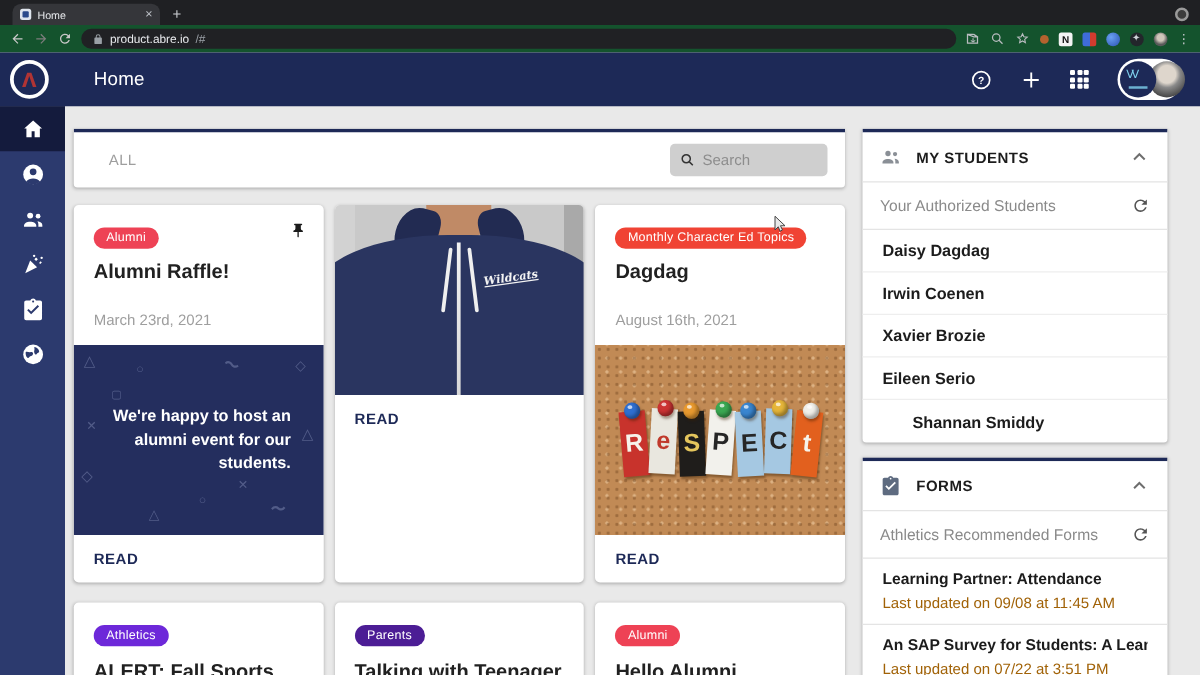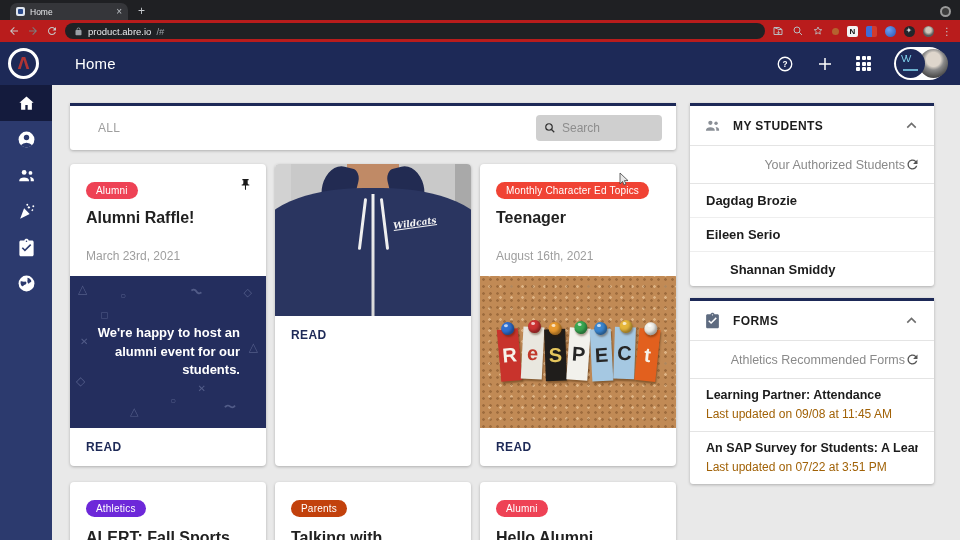--- a/index.html
+++ b/index.html
@@ -11,21 +11,21 @@
   .tab-bar { height:20px; background:#1f2023; display:flex; align-items:flex-end; position:relative; flex:0 0 auto; }
   .tab { width:118px; height:17px; background:#35363a; border-radius:7px 7px 0 0; margin-left:10px;
          display:flex; align-items:center; padding:0 6px; gap:5px; }
   .favicon { width:9px; height:9px; border-radius:2px; background:#dfe5ee; position:relative; flex:0 0 auto; }
   .favicon::after { content:""; position:absolute; inset:2px; background:#2b4a8b; border-radius:1px; }
   .tab-title { font-size:8.5px; color:#e8eaed; flex:1; }
   .tab-close { font-size:10px; color:#bdc1c6; line-height:1; }
   .new-tab { color:#c8cbcf; font-size:12px; margin:0 0 3px 10px; line-height:1; }
   .window-indicator { position:absolute; right:9px; top:6px; width:11px; height:11px; border-radius:50%;
          background:#3c3c3c; border:2px solid #9a9a9a; }
-  .toolbar { height:22px; background:#b91c1c; display:flex; align-items:center; padding:0 8px; gap:7px; flex:0 0 auto; }
+  .toolbar { height:22px; background:#14532d; display:flex; align-items:center; padding:0 8px; gap:7px; flex:0 0 auto; }
   .nav-ico { width:12px; height:12px; flex:0 0 auto; }
   .url-pill { flex:1; height:16px; background:#202124; border-radius:9px; display:flex; align-items:center;
               padding:0 9px; gap:5px; max-width:700px; }
   .url-host { font-size:9.5px; color:#e8eaed; }
   .url-path { font-size:9.5px; color:#9aa0a6; }
   .tb-right { display:flex; align-items:center; gap:8px; }
   .ext { width:11px; height:11px; border-radius:3px; display:inline-block; position:relative; }
   .ext-orange { width:7px; height:7px; border-radius:50%; background:#b5622e; }
   .ext-n { background:#f3f3f3; color:#111; font-size:8px; font-weight:bold; text-align:center; line-height:11px; border-radius:2px; }
   .ext-flag { background:linear-gradient(90deg,#3f6cd8 55%,#d23b2e 55%); border-radius:2px; }
@@ -54,21 +54,21 @@
   .av-photo { background:radial-gradient(circle at 50% 36%,#ded6cc 0 30%,#8a8a8a 45%,#4c4c4c 75%); margin-left:-6px; }
 
   
   .content { flex:1; display:flex; min-height:0; }
 
   .rail { width:52px; background:#2c3a6e; flex:0 0 auto; display:flex; flex-direction:column; }
   .rail-item { height:36px; display:flex; align-items:center; justify-content:center; }
   .rail-item.active { background:#141b3d; }
   .rail-item svg { width:19px; height:19px; }
 
-  .main { flex:1; padding:18px 14px 0 18px; min-width:0; }
+  .main { flex:1; padding:18px 14px 0 7px; min-width:0; }
   .filter-card { background:#fff; border-top:3px solid #1d2957; border-radius:0 0 3px 3px; height:47px;
                  box-shadow:0 1px 3px rgba(0,0,0,.25); display:flex; align-items:center; padding:0 14px 0 28px; margin-bottom:14px; }
   .filter-all { color:#9e9e9e; font-size:12px; letter-spacing:.3px; flex:1; }
   .search-pill { width:126px; height:26px; background:#cfcfcf; border-radius:4px; display:flex; align-items:center; padding:0 8px; gap:6px; }
   .search-pill svg { width:12px; height:12px; flex:0 0 auto; }
   .search-input { border:none; outline:none; background:transparent; width:80px; font-size:12px; color:#555;
                   font-family:"Liberation Sans",sans-serif; }
   .search-input::placeholder { color:#8d8d8d; }
 
   .posts { display:grid; grid-template-columns:repeat(3,1fr); gap:16px 9px; }
@@ -122,21 +122,21 @@
   .tile:nth-child(7){ transform:rotate(6deg); }
 
   
   .right { width:270px; flex:0 0 auto; padding:18px 26px 0 0; }
   .widget { background:#fff; border-top:3px solid #1d2957; border-radius:0 0 3px 3px; box-shadow:0 1px 3px rgba(0,0,0,.25); margin-bottom:12px; }
   .widget-head { height:40px; display:flex; align-items:center; padding:0 14px; gap:12px; border-bottom:1px solid #e4e4e4; }
   .widget-head svg { width:17px; height:17px; }
   .widget-title { font-size:12px; font-weight:bold; color:#1c1c1c; letter-spacing:.4px; flex:1; }
   .chev { width:14px; height:14px; }
   .widget-sub { height:38px; display:flex; align-items:center; padding:0 14px; border-bottom:1px solid #e4e4e4; }
-  .widget-sub span { font-size:12.5px; color:#8a8a8a; flex:1;text-align:right; }
+  .widget-sub span { font-size:12.5px; color:#8a8a8a; flex:1; }
   .refresh { width:15px; height:15px; }
   .student-row { height:34px; display:flex; align-items:center; padding:0 16px; border-bottom:1px solid #eee;
                  font-size:13px; font-weight:bold; color:#1c1c1c; }
   .student-row:last-child { border-bottom:none;padding-left:40px; }
   .form-row { padding:9px 16px 10px 16px; border-bottom:1px solid #e4e4e4; }
   .form-row:last-child { border-bottom:none; }
   .form-name { font-size:12.5px; font-weight:bold; color:#1c1c1c; white-space:nowrap; overflow:hidden; }
   .form-updated { font-size:12px; color:#a16207; margin-top:5px; }
 
   
@@ -328,21 +328,21 @@
             <span class="chest-logo">Wildcats</span>
           </div>
           <div class="post-read">
             <span class="read-label">READ</span>
           </div>
         </article>
 
         <article class="post">
           <div class="post-head">
             <span class="badge" style="background-color: rgb(240, 67, 52);">Monthly Character Ed Topics</span>
-            <h2 class="post-title">Teenager</h2>
+            <h2 class="post-title">Dagdag</h2>
             <div class="post-date">August 16th, 2021</div>
           </div>
           <div class="post-img cork">
             <div class="tiles">
               <span class="tile" style="background-color: rgb(200, 51, 44); color: rgb(246, 243, 234);">
                   <i class="pinhead" style="background-color: rgb(47, 111, 208);"></i>
                   <b>R</b>
                 </span>
               <span class="tile" style="background-color: rgb(233, 231, 223); color: rgb(192, 57, 43);">
                   <i class="pinhead" style="background-color: rgb(204, 51, 51);"></i>
@@ -378,21 +378,21 @@
         <article class="post post-stub">
           <div class="post-head">
             <span class="badge" style="background-color: #6d28d9;">Athletics</span>
             <h2 class="post-title">ALERT: Fall Sports</h2>
             
           </div>
         </article>
 
         <article class="post post-stub">
           <div class="post-head">
-            <span class="badge" style="background-color: #c2410c;">Parents</span>
+            <span class="badge" style="background-color: #4c1d95;">Parents</span>
             <h2 class="post-title">Talking with Teenager about Mental Wellness</h2>
             
           </div>
         </article>
 
         <article class="post post-stub">
           <div class="post-head">
             <span class="badge" style="background-color: rgb(238, 66, 85);">Alumni</span>
             <h2 class="post-title">Hello Alumni</h2>
             
@@ -416,21 +416,23 @@
           <svg class="chev" viewBox="0 0 24 24">
               <path d="M6 15l6-6 6 6" fill="none" stroke="#6e6e6e" stroke-width="2.2"></path>
             </svg>
         </div>
         <div class="widget-sub">
           <span>Your Authorized Students</span>
           <svg class="refresh" viewBox="0 0 24 24">
               <path fill="#555" d="M17.65 6.35A7.95 7.95 0 0 0 12 4c-4.42 0-7.99 3.58-8 8s3.57 8 7.99 8c3.73 0 6.84-2.55 7.73-6h-2.08A5.99 5.99 0 0 1 12 18c-3.31 0-6-2.69-6-6s2.69-6 6-6c1.66 0 3.14.69 4.22 1.78L13 11h7V4l-2.35 2.35z"></path>
             </svg>
         </div>
-        <div class="student-row">Dagdag Brozie</div>
+        <div class="student-row">Daisy Dagdag</div>
+        <div class="student-row">Irwin Coenen</div>
+        <div class="student-row">Xavier Brozie</div>
         <div class="student-row">Eileen Serio</div>
         <div class="student-row">Shannan Smiddy</div>
       </section>
 
       <section class="widget">
         <div class="widget-head">
           <svg viewBox="0 0 24 24" fill="#5e6b80">
               <path d="M19 3h-4.18C14.4 1.84 13.3 1 12 1c-1.3 0-2.4.84-2.82 2H5c-1.1 0-2 .9-2 2v16c0 1.1.9 2 2 2h14c1.1 0 2-.9 2-2V5c0-1.1-.9-2-2-2zm-7 0c.55 0 1 .45 1 1s-.45 1-1 1-1-.45-1-1 .45-1 1-1zm-2 14-4-4 1.41-1.41L10 14.17l6.59-6.59L18 9z"></path>
             </svg>
           <span class="widget-title">FORMS</span>

